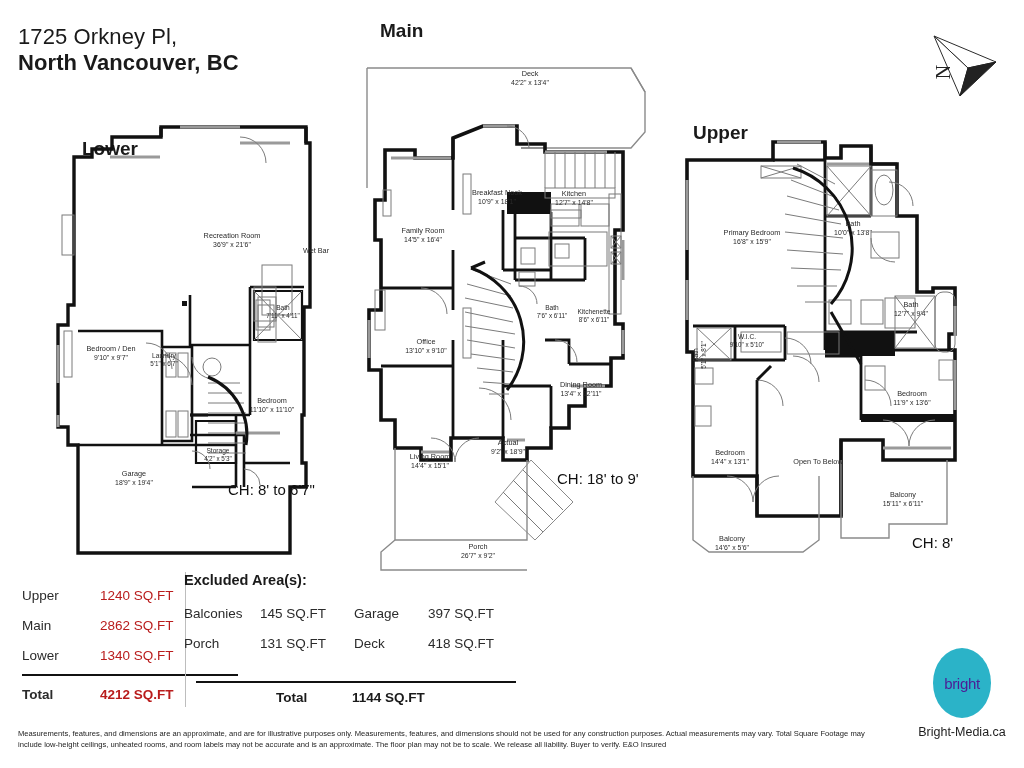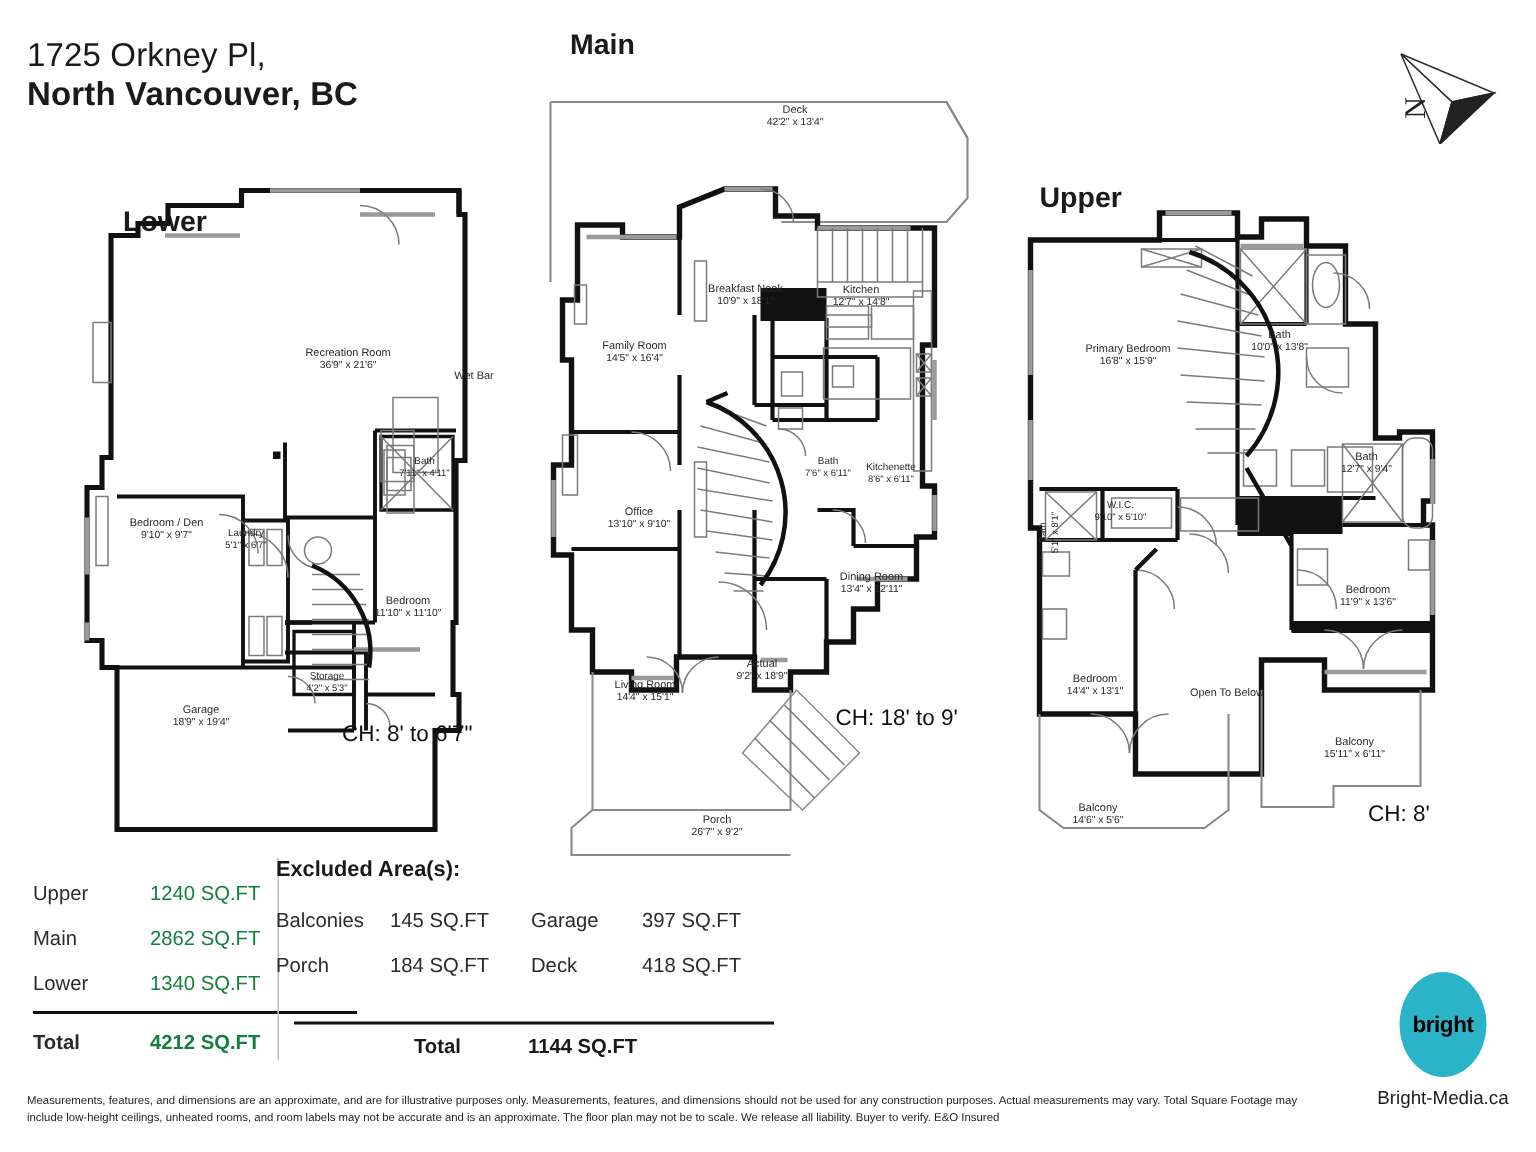--- a/index.html
+++ b/index.html
@@ -30,21 +30,21 @@
   
   .ch-note{position:absolute;font-size:15px;font-weight:400;color:#111;white-space:nowrap;}
 
   
   #compass{position:absolute;left:920px;top:18px;width:92px;height:78px;}
 
   
   #area-table{position:absolute;left:22px;top:580px;width:228px;font-size:13.5px;}
   #area-table .row{display:flex;height:30px;align-items:center;}
   #area-table .lbl{width:78px;color:#2b2b2b;}
-  #area-table .val{color:#15803d;}
+  #area-table .val{color:#b91c1c;}
   #area-table .rule{border-top:2px solid #111;margin-top:4px;margin-bottom:4px;width:216px;}
   #area-table .total-row{display:flex;align-items:center;height:28px;font-weight:700;}
   #area-table .total-row .lbl{width:78px;}
 
   #excluded-block{position:absolute;left:184px;top:572px;width:330px;}
   #excl-title{font-size:14.5px;font-weight:700;margin-bottom:10px;}
   #excluded-block .erow{display:flex;height:30px;align-items:center;font-size:13.5px;color:#2b2b2b;}
   #excluded-block .e1{width:76px;}
   #excluded-block .e2{width:94px;}
   #excluded-block .e3{width:74px;}
@@ -57,21 +57,21 @@
   #table-divider{position:absolute;left:185px;top:572px;width:0;height:135px;border-left:1px solid #bdbdbd;}
 
   
   #disclaimer{position:absolute;left:18px;top:728px;width:862px;font-size:7.6px;
               line-height:1.45;color:#222;}
 
   
   #logo-block{position:absolute;left:903px;top:648px;width:118px;text-align:center;}
   #logo-ellipse{width:58px;height:70px;border-radius:50%;margin:0 auto;
                 display:flex;align-items:center;justify-content:center;}
-  #logo-word{color:#000000;font-size:15px;font-weight:700;letter-spacing:-.3px;}
+  #logo-word{color:#4c1d95;font-size:15px;font-weight:400;letter-spacing:-.3px;}
   #logo-caption{margin-top:7px;font-size:12.5px;color:#1d1d1d;}
 </style>
 </head>
 <body>
 
 <div class="page">
 
   <div id="title-block">
     <div id="title-line1">1725 Orkney Pl,</div>
     <div id="title-line2">North Vancouver, BC</div>
@@ -502,21 +502,21 @@
   <div id="excluded-block">
     <div id="excl-title">Excluded Area(s):</div>
     <div class="erow">
       <span class="e1">Balconies</span>
       <span class="e2">145 SQ.FT</span>
       <span class="e3">Garage</span>
       <span class="e4">397 SQ.FT</span>
     </div>
     <div class="erow">
       <span class="e1">Porch</span>
-      <span class="e2">184 SQ.FT</span>
+      <span class="e2">131 SQ.FT</span>
       <span class="e3">Deck</span>
       <span class="e4">418 SQ.FT</span>
     </div>
   </div>
   <div id="excl-rule"></div>
   <div id="excl-total">
     <span class="t1">Total</span>
     <span class="t2">1144 SQ.FT</span>
   </div>
 

